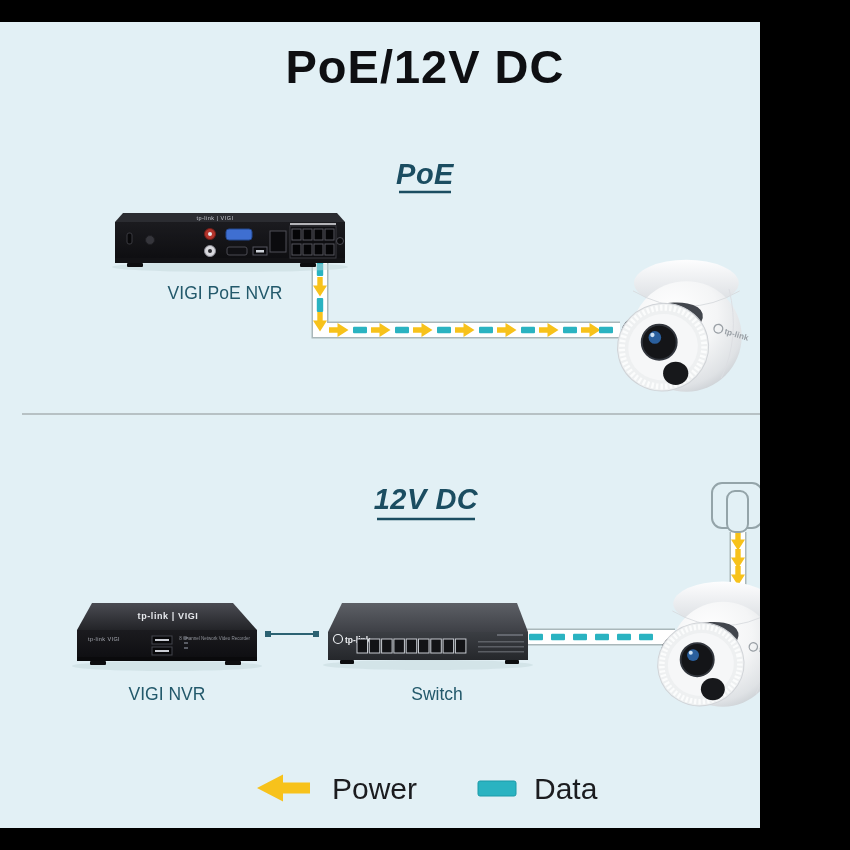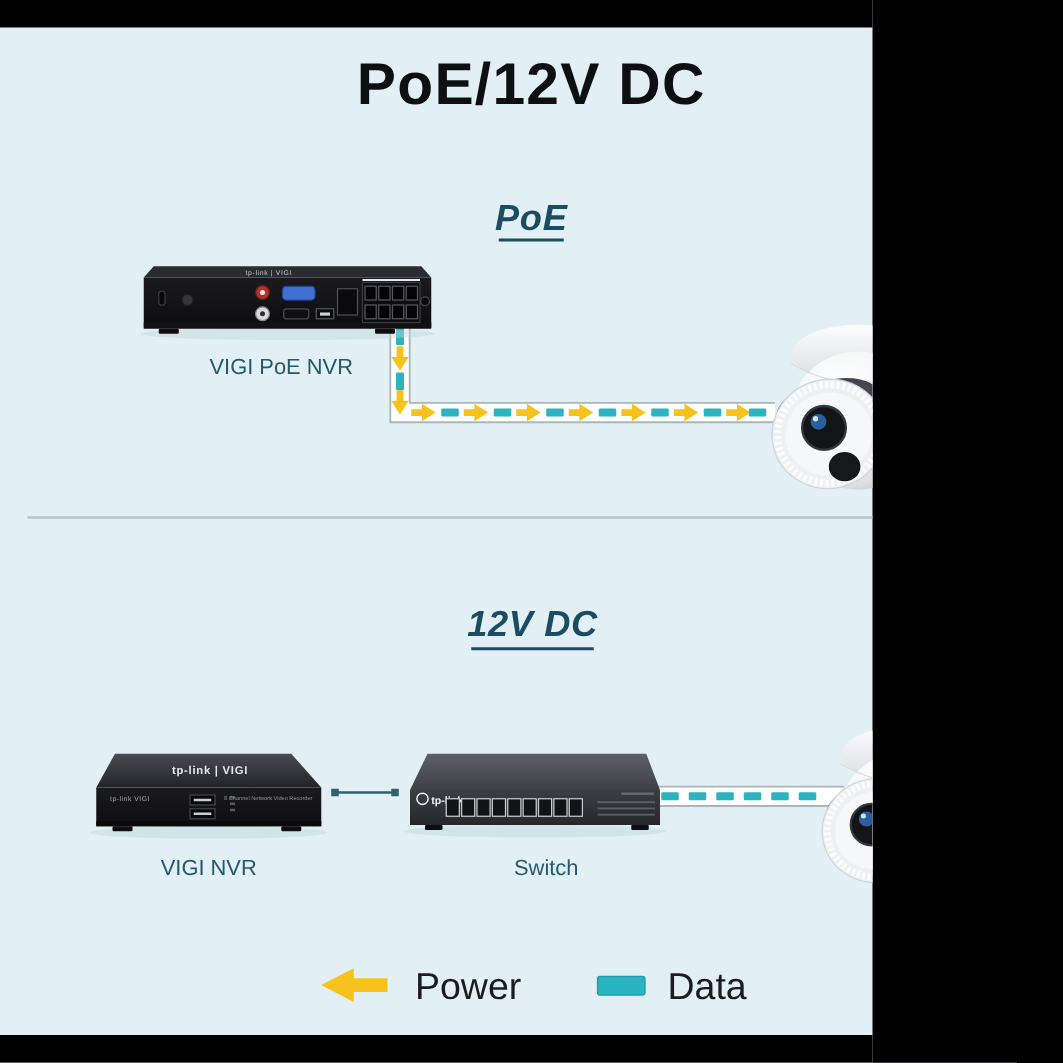--- a/index.html
+++ b/index.html
@@ -1,16 +1,16 @@
 <!DOCTYPE html>
 <html><head>
 <meta charset="utf-8">
 <style>
   html,body{margin:0;padding:0;background:#000;}
-  .stage{position:relative;width:698px;height:850px;background:#e2f0f5;overflow:hidden;
+  .stage{position:relative;width:760px;height:850px;background:#e2f0f5;overflow:hidden;
          font-family:"Liberation Sans",sans-serif;text-align:right;}
   .bar{position:absolute;left:0;width:850px;height:22px;background:#000;}
   .bar.top{top:0}.bar.bottom{bottom:0}
   svg.diagram{position:absolute;left:0;top:0;}
   .t-title{font-family:"Liberation Sans",sans-serif;font-size:47px;font-weight:700;fill:#0e0f12;letter-spacing:1px;}
   .t-heading{font-family:"Liberation Sans",sans-serif;font-size:29px;font-weight:700;font-style:italic;fill:#1b4d61;letter-spacing:.5px;}
   .t-devlabel{font-family:"Liberation Sans",sans-serif;font-size:17.5px;fill:#23596b;}
   .t-legend{font-family:"Liberation Sans",sans-serif;font-size:30px;fill:#1b1c1f;}
   .t-brand-big{font-family:"Liberation Sans",sans-serif;font-size:9px;font-weight:600;fill:#e6e8ec;letter-spacing:.6px;}
   .t-brand-tiny{font-family:"Liberation Sans",sans-serif;font-size:5.5px;fill:#a7aab2;letter-spacing:.4px;}

